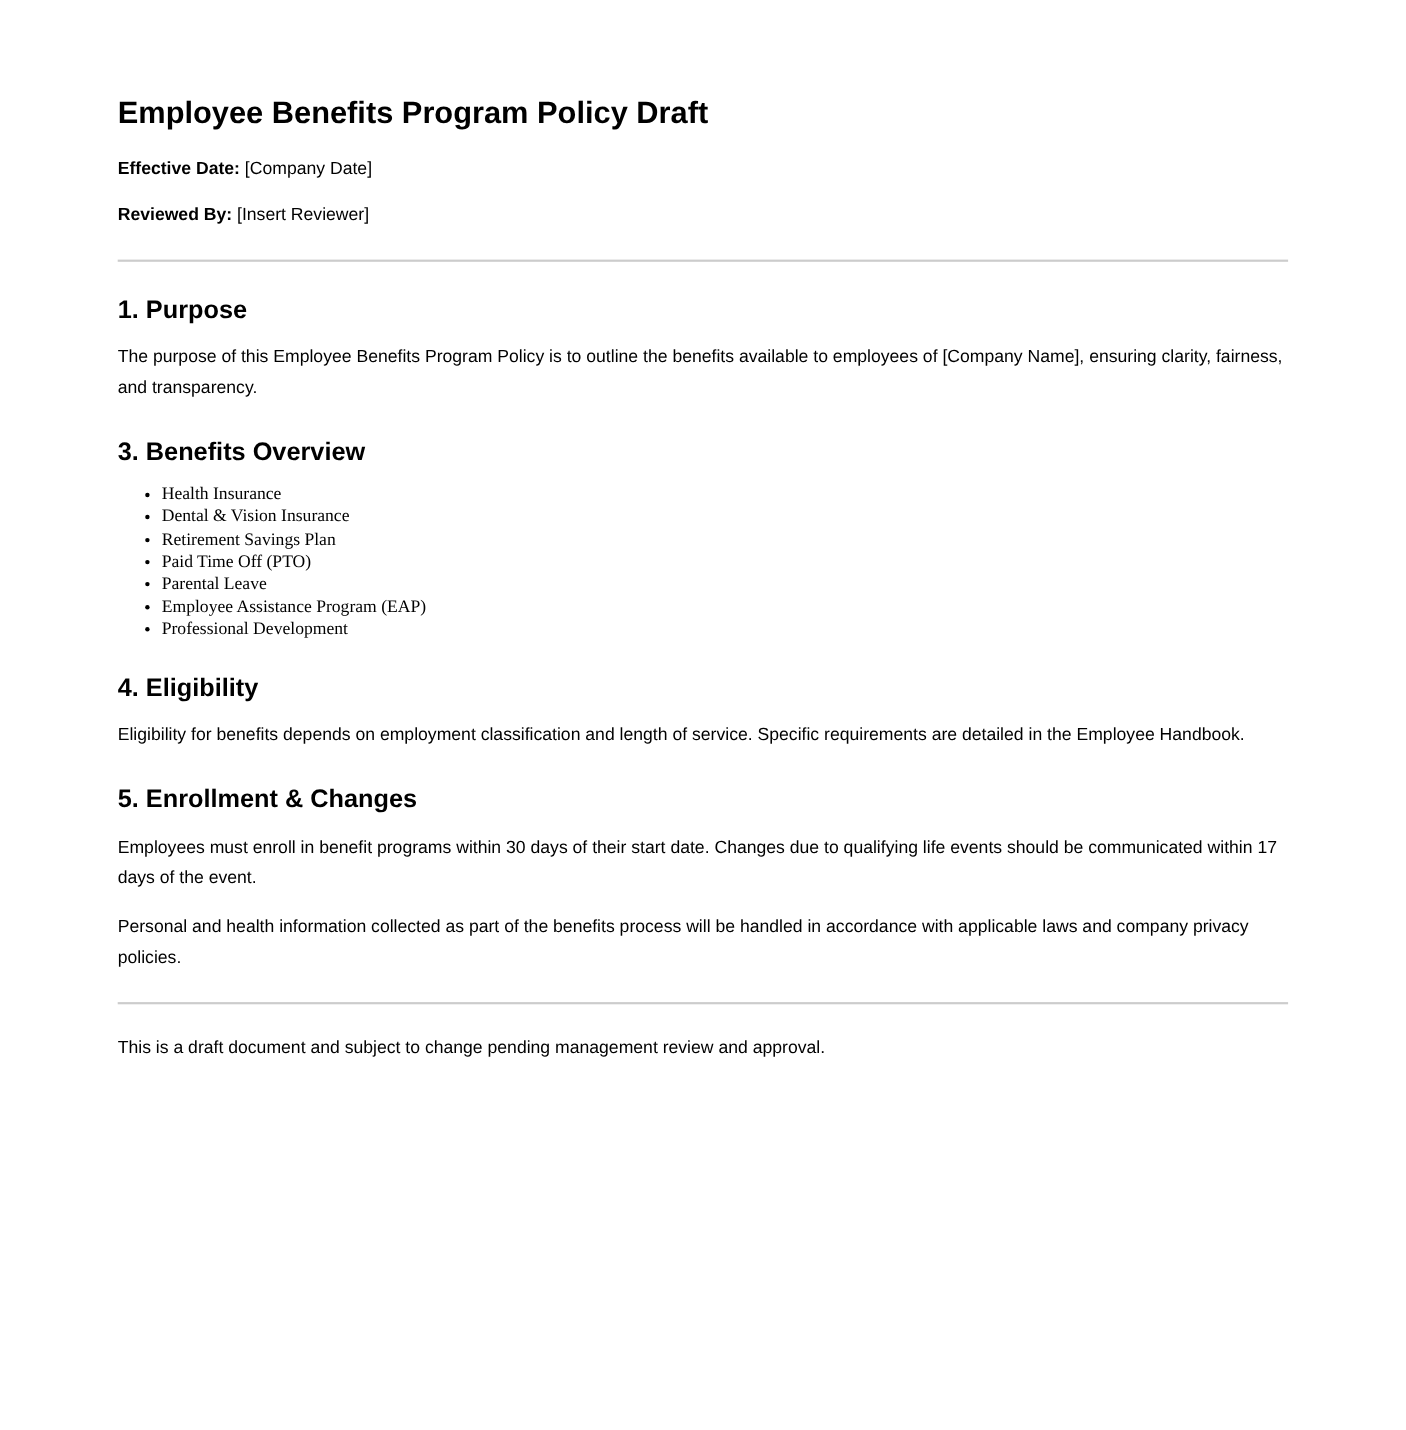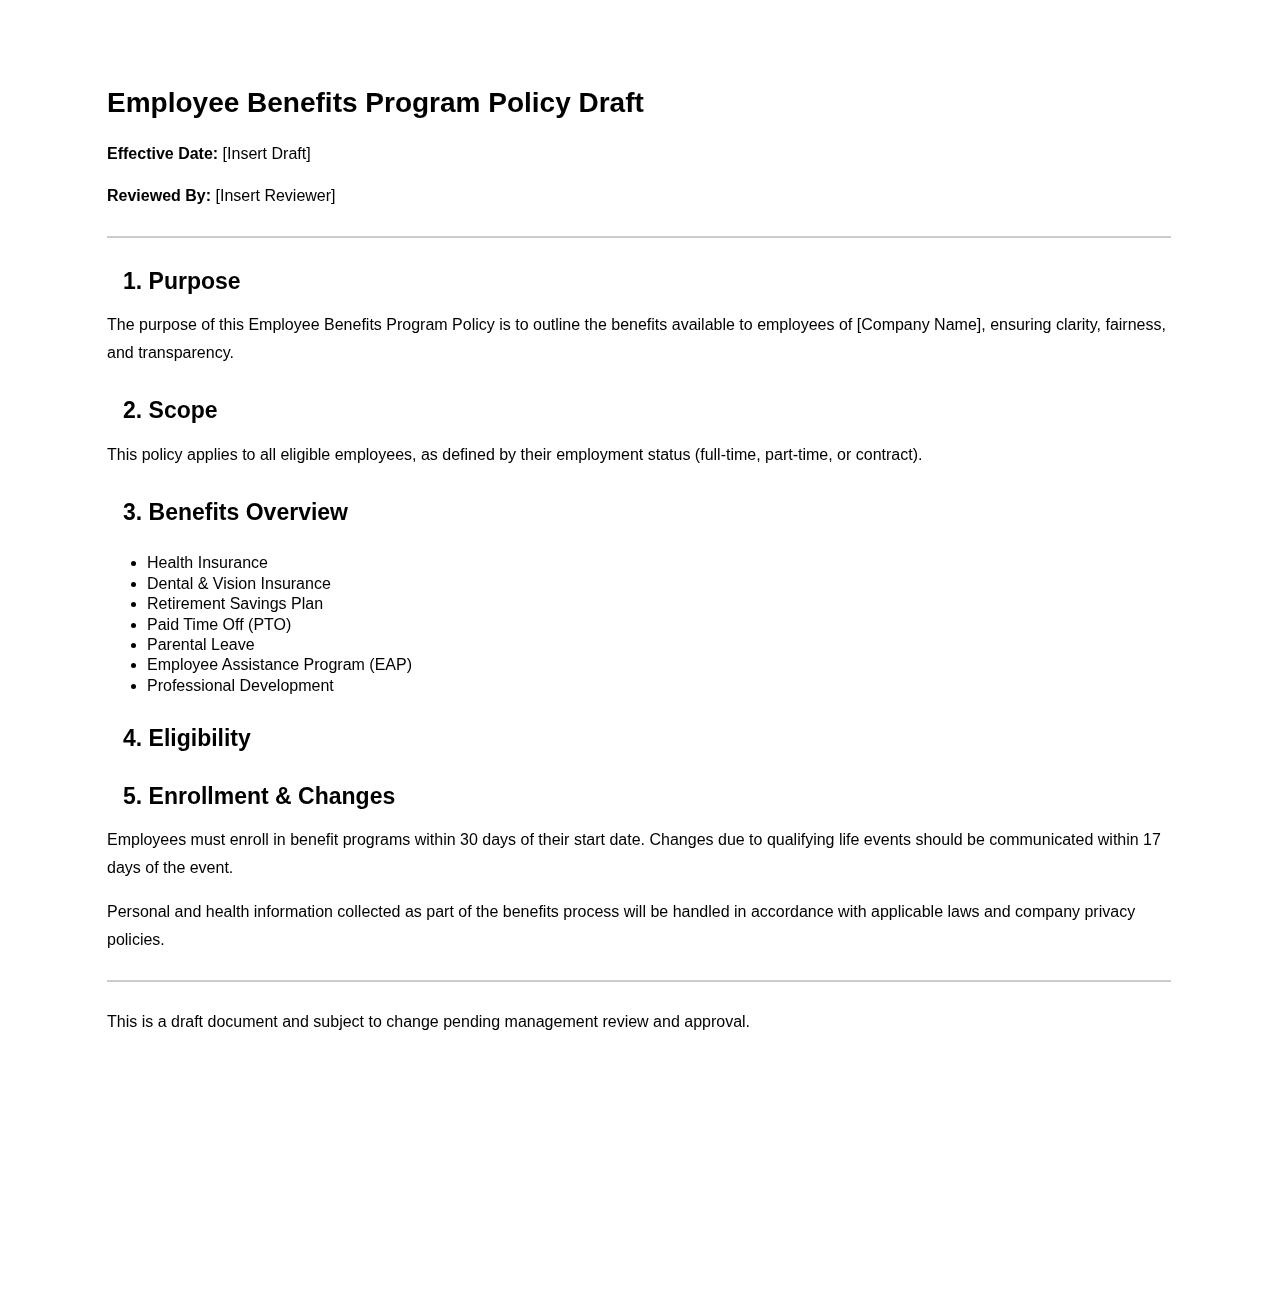--- a/index.html
+++ b/index.html
@@ -30,83 +30,81 @@
   }
   p.meta-line .meta-label { font-weight: bold; }
   hr.divider {
     border: none;
     border-top: 2px solid #cccccc;
     margin: 26px 0;
   }
   h2.section-heading {
     font-size: 23px;
     font-weight: bold;
-    margin: 30px 0 16px 16px;
+    margin: 30px 0 16px 0;
     line-height: 1.2;
   }
   p.section-body {
     font-size: 16px;
     line-height: 1.75;
     margin: 16px 0;
   }
   ul.benefits-list {
-    margin: 28px 0;
+    margin: 16px 0;
     padding-left: 40px;
     font-size: 16px;
     line-height: 1.15;
+    font-family: Liberation Serif, serif;
   }
   ul.benefits-list li { margin: 0 0 2px 0; }
   p.footer-note {
     font-size: 16px;
     line-height: 1.75;
     margin: 26px 0 0 0;
   }
 </style>
 </head>
 <body>
 
 <div class="page">
 
   <h1 class="doc-title">Employee Benefits Program Policy Draft</h1>
 
   <p class="meta-line">
-    <span class="meta-label">Effective Date:</span><span> [Insert Draft]</span>
+    <span class="meta-label">Effective Date:</span><span> [Company Date]</span>
   </p>
 
   <p class="meta-line">
     <span class="meta-label">Reviewed By:</span><span> [Insert Reviewer]</span>
   </p>
 
   <hr class="divider">
 
   <section>
     <h2 class="section-heading">1. Purpose</h2>
     <p class="section-body">The purpose of this Employee Benefits Program Policy is to outline the benefits available to employees of [Company Name], ensuring clarity, fairness, and transparency.</p>
   </section>
 
-  <section>
-    <h2 class="section-heading">2. Scope</h2>
-    <p class="section-body">This policy applies to all eligible employees, as defined by their employment status (full-time, part-time, or contract).</p>
-  </section>
 
   <section>
     <h2 class="section-heading">3. Benefits Overview</h2>
     <ul class="benefits-list">
       <li>Health Insurance</li>
       <li>Dental &amp; Vision Insurance</li>
       <li>Retirement Savings Plan</li>
       <li>Paid Time Off (PTO)</li>
       <li>Parental Leave</li>
       <li>Employee Assistance Program (EAP)</li>
       <li>Professional Development</li>
     </ul>
   </section>
 
   <section>
     <h2 class="section-heading">4. Eligibility</h2>
+    <p class="section-body">Eligibility for benefits depends on employment classification and length of service. Specific requirements are detailed in the Employee Handbook.</p>
   </section>
 
   <section>
     <h2 class="section-heading">5. Enrollment &amp; Changes</h2>
     <p class="section-body">Employees must enroll in benefit programs within 30 days of their start date. Changes due to qualifying life events should be communicated within 17 days of the event.</p>
   </section>
 
   <section>
     <p class="section-body">Personal and health information collected as part of the benefits process will be handled in accordance with applicable laws and company privacy policies.</p>
   </section>

